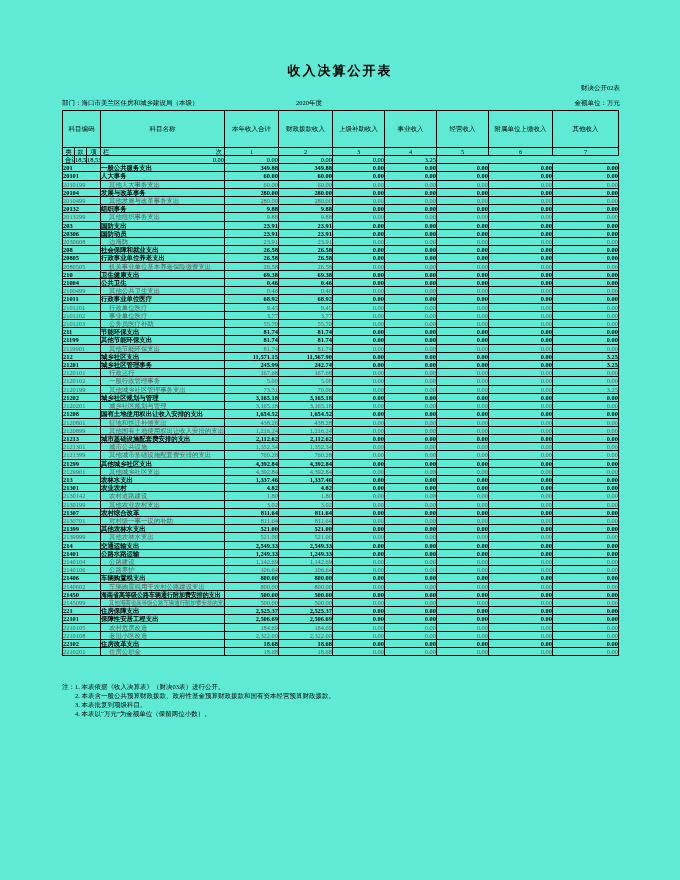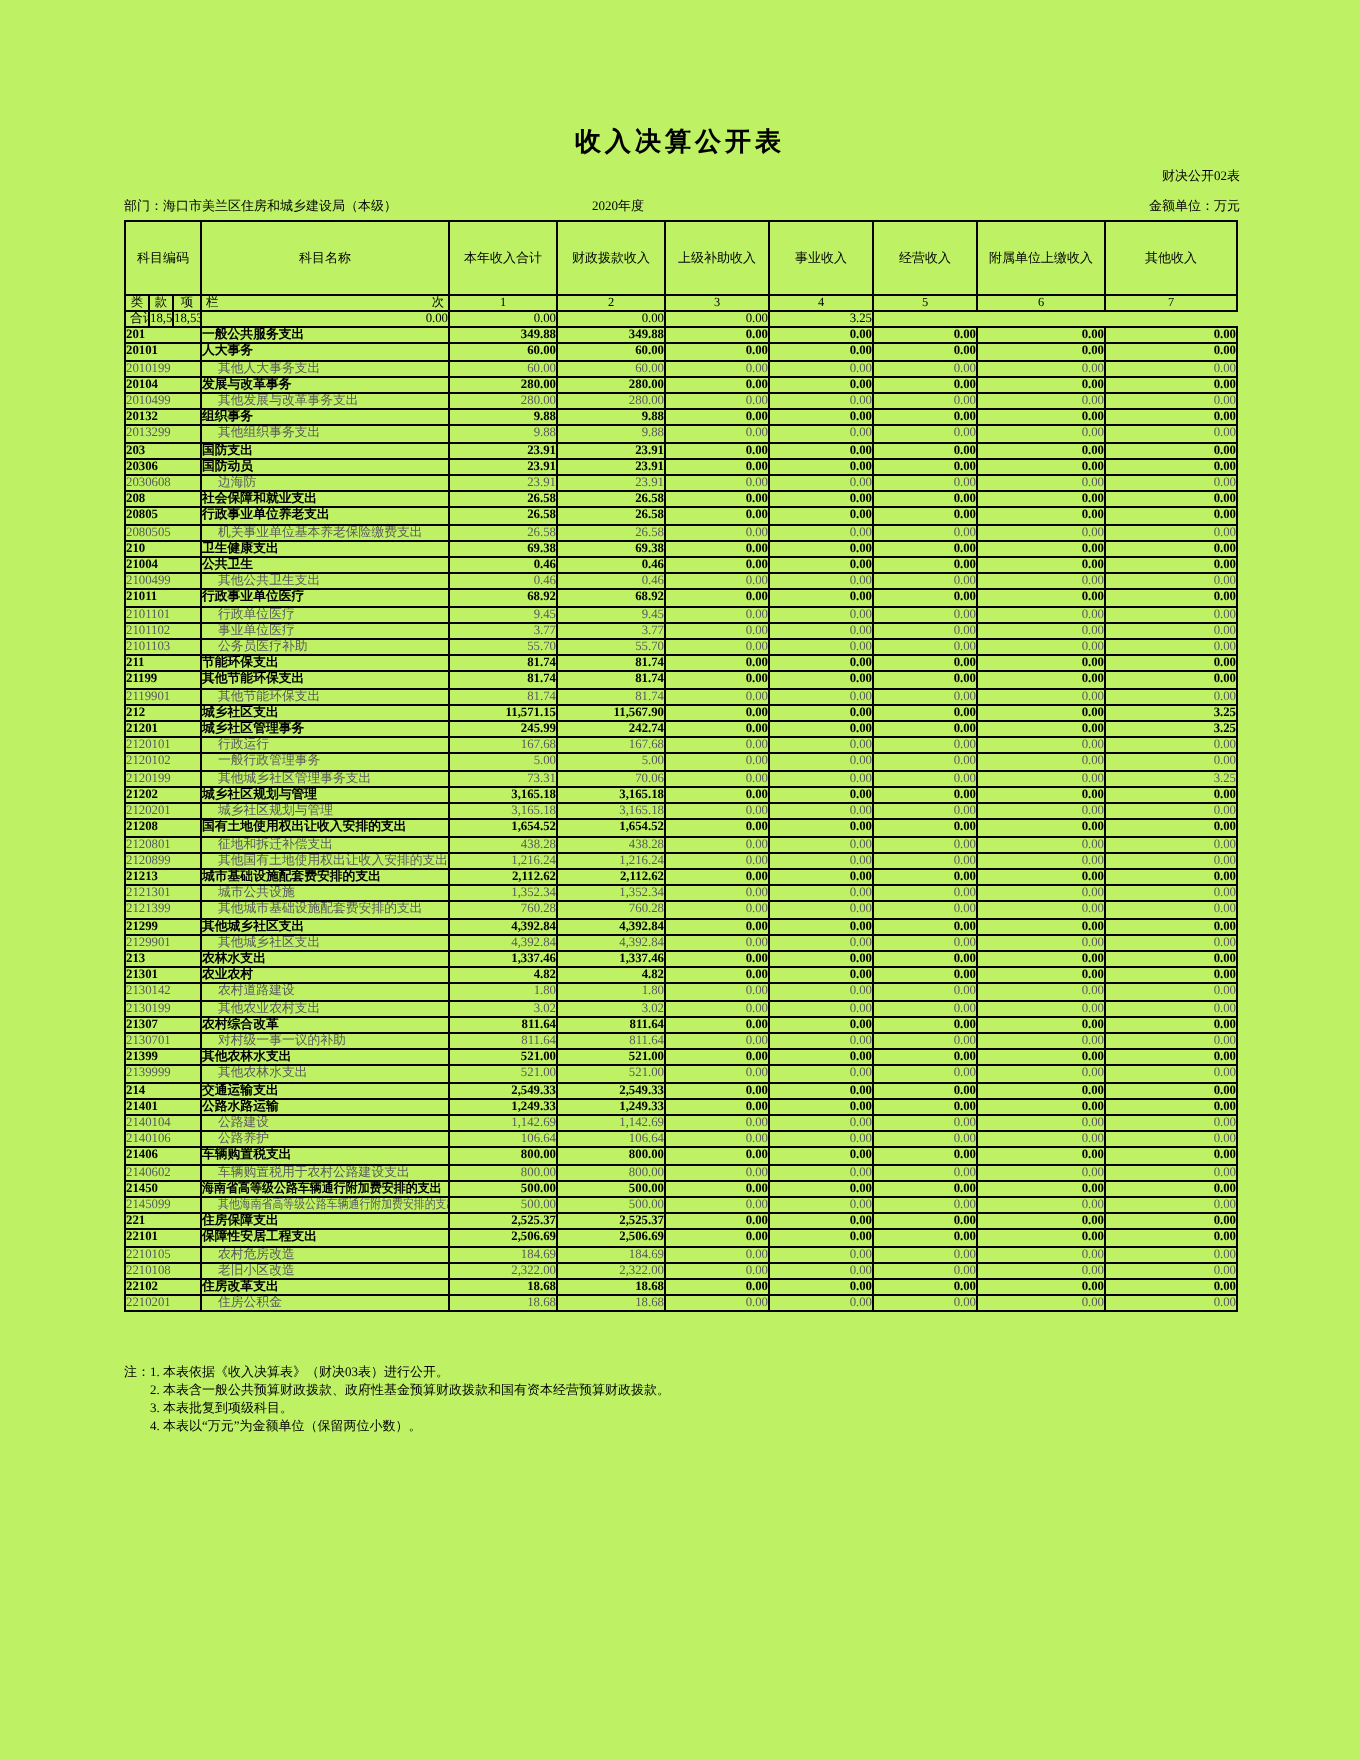--- a/index.html
+++ b/index.html
@@ -1,17 +1,17 @@
 <!DOCTYPE html>
 <html><head>
 <meta charset="utf-8">
 <style>
   html,body { margin:0; padding:0; background:#ffffff; }
   body { width:680px; height:880px; font-family:"Liberation Serif","DejaVu Serif",serif; color:#000; }
-  .sheet { position:relative; width:680px; height:880px; background:#bef264; overflow:hidden;text-decoration:underline; }
+  .sheet { position:relative; width:680px; height:880px; background:#5eead4; overflow:hidden;text-decoration:underline; }
 
   .doc-title { position:absolute; top:62px; left:0; width:680px; text-align:center;
                font-size:13px; font-weight:bold; letter-spacing:2px; }
   .table-no  { position:absolute; top:84px; right:60px; font-size:6.5px; }
   .dept      { position:absolute; top:99px; left:62px;  font-size:6.5px; }
   .year      { position:absolute; top:99px; left:296px; font-size:6.5px; }
   .unit      { position:absolute; top:99px; right:60px; font-size:6.5px; }
 
   table.main { position:absolute; top:110px; left:62px; width:556px;
                border-collapse:collapse; table-layout:fixed; }

